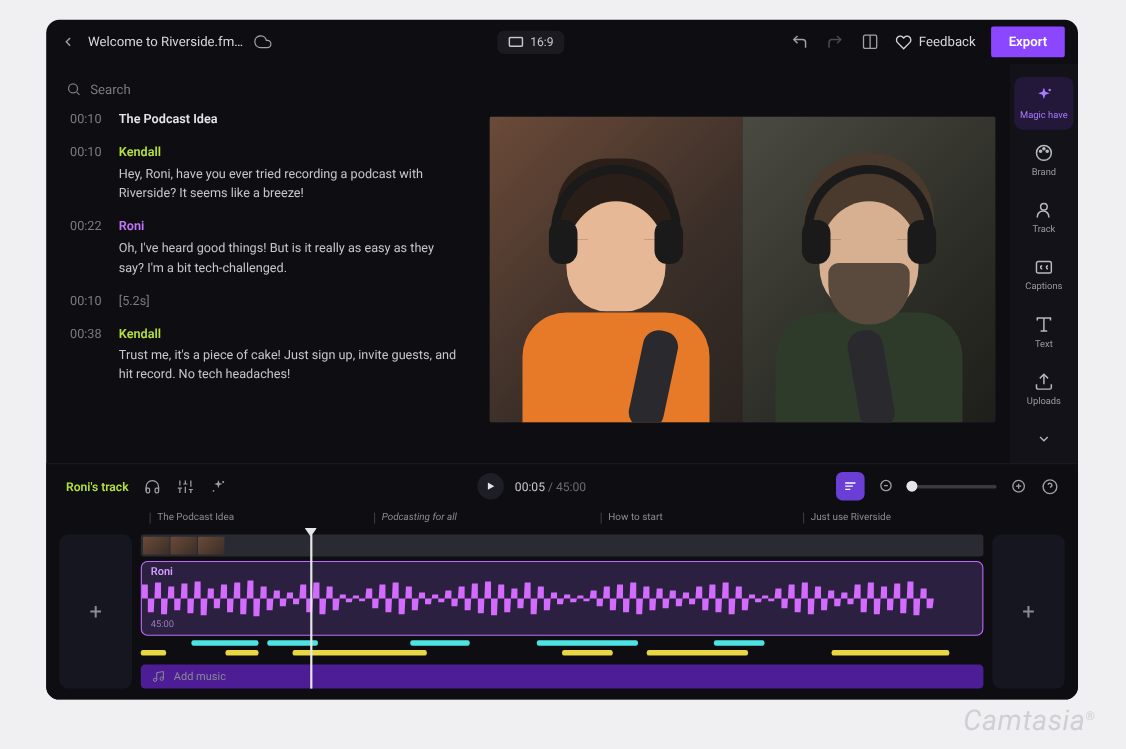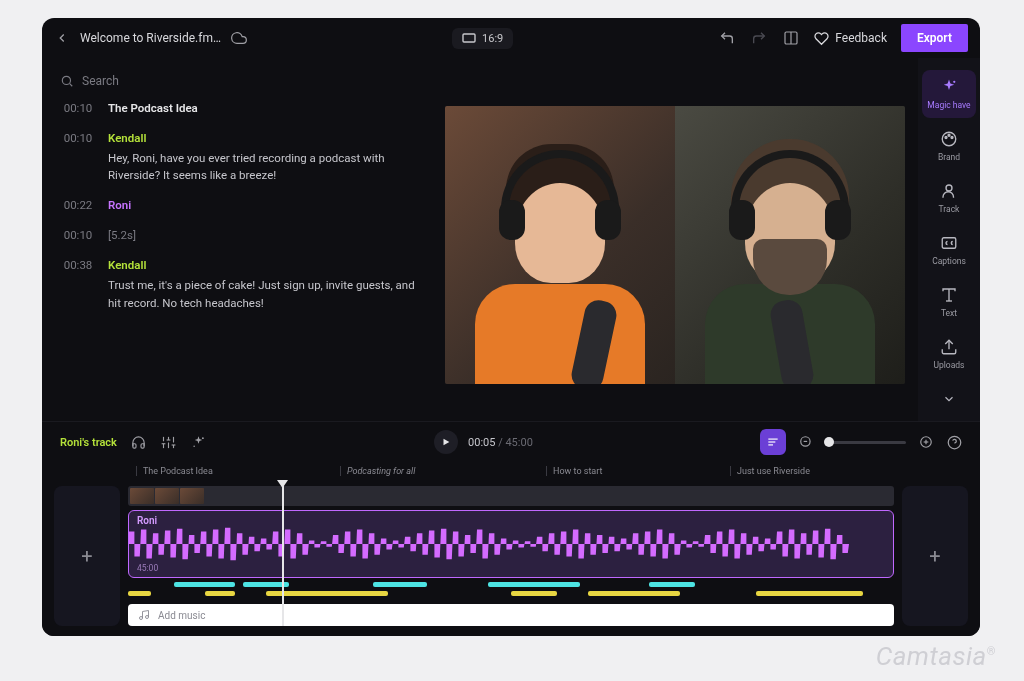--- a/index.html
+++ b/index.html
@@ -76,21 +76,21 @@
 .video-strip { height: 20px; background: #2a2a32; border-radius: 3px; margin-bottom: 4px; display: flex; gap: 1px; padding: 2px; overflow: hidden; }
 .vs-thumb { width: 24px; background: linear-gradient(135deg,#6b4a38,#3a2e28); border-radius: 1px; }
 .audio-clip { height: 68px; background: #2c2040; border: 1.5px solid #c068ff; border-radius: 6px; position: relative; padding: 4px 8px; overflow: hidden; }
 .ac-lbl { font-size: 10px; color: #d49bff; font-weight: 600; }
 .ac-dur { position: absolute; left: 8px; bottom: 4px; font-size: 8.5px; color: #9a7ab8; }
 .waveform { position: absolute; left: 0; right: 0; top: 50%; transform: translateY(-50%); height: 36px; }
 .marker-row { margin-top: 4px; height: 5px; position: relative; }
 .mk { position: absolute; height: 5px; border-radius: 2px; }
 .mk.cy { background: #4de3e3; }
 .mk.yl { background: #e8d642; }
-.add-music { margin-top: 8px; height: 22px; background: #ffffff; border-radius: 4px; display: flex; align-items: center; gap: 8px; padding: 0 10px; font-size: 10px; color: #8a8a92; }
+.add-music { margin-top: 8px; height: 22px; background: #4c1d95; border-radius: 4px; display: flex; align-items: center; gap: 8px; padding: 0 10px; font-size: 10px; color: #8a8a92; }
 .playhead { position: absolute; top: 0; bottom: 0; width: 1.5px; background: #e6e6e8; left: 154px; }
 .playhead::before { content: ""; position: absolute; top: -6px; left: -5px; width: 11px; height: 8px; background: #e6e6e8; clip-path: polygon(0 0,100% 0,50% 100%); }
 .watermark { position: absolute; right: 28px; bottom: 10px; font-size: 26px; color: #cfcfd4; font-weight: 400; letter-spacing: 0.5px; font-style: italic; }
 .watermark sup { font-size: 11px; font-style: normal; }
 svg { display: block; }
 </style>
 </head>
 <body>
 
 <div class="app-window">
@@ -171,20 +171,21 @@
             <div class="t-ts">00:10</div>
             <div class="t-body">
               <div class="t-spk-k">Kendall</div>
               <div class="t-text">Hey, Roni, have you ever tried recording a podcast with Riverside? It seems like a breeze!</div>
             </div>
           </div>
           <div class="t-row">
             <div class="t-ts">00:22</div>
             <div class="t-body">
               <div class="t-spk-r">Roni</div>
+              <div class="t-text">Oh, I've heard good things! But is it really as easy as they say? I'm a bit tech-challenged.</div>
             </div>
           </div>
           <div class="t-row">
             <div class="t-ts">00:10</div>
             <div class="t-body">
               <div class="t-pause">[5.2s]</div>
             </div>
           </div>
           <div class="t-row">
             <div class="t-ts">00:38</div>

